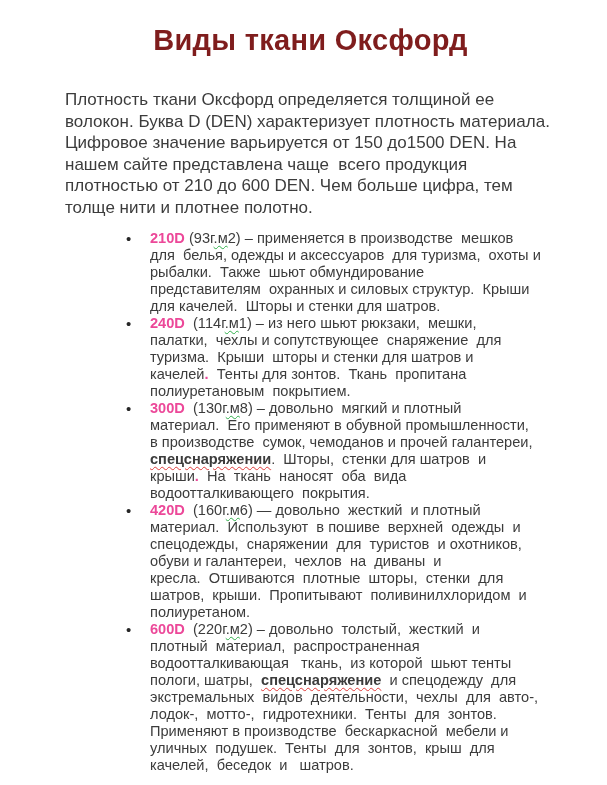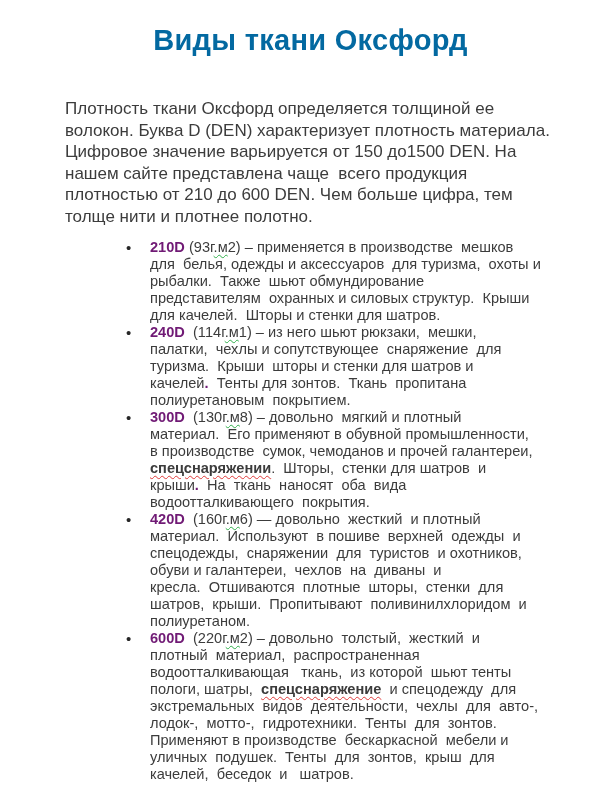--- a/index.html
+++ b/index.html
@@ -18,25 +18,25 @@
     width: 607px;
     height: 785px;
     background: #ffffff;
     box-sizing: border-box;
   }
   .title {
     margin: 24px 0 0 14px;
     text-align: center;
     font-size: 29px;
     font-weight: bold;
-    color: #0369a1;
+    color: #7f1d1d;
     letter-spacing: 0.3px;
   }
   .intro {
-    margin: 41px 0 0 65px;
+    margin: 32px 0 0 65px;
     width: 492px;
     font-size: 17px;
     line-height: 21.6px;
     white-space: pre-wrap;
   }
   .density-list {
     margin: 11px 0 0 0;
     padding: 0;
     list-style: none;
   }
@@ -52,21 +52,21 @@
     line-height: 17px;
     color: #262626;
   }
   .content {
     width: 398px;
     flex: 0 0 398px;
     font-size: 14.6px;
     line-height: 17px;
     white-space: pre-wrap;
   }
-  .seg-b { font-weight: bold; color: #701a75; }
+  .seg-b { font-weight: bold; color: #ec4899; }
   .seg-wg {
     text-decoration: underline wavy #2faf4a;
     text-decoration-thickness: 1px;
     text-underline-offset: 2px;
   }
   .seg-wr {
     text-decoration: underline wavy #e03a3a;
     text-decoration-thickness: 1px;
     text-underline-offset: 2px;
     font-weight: bold;

